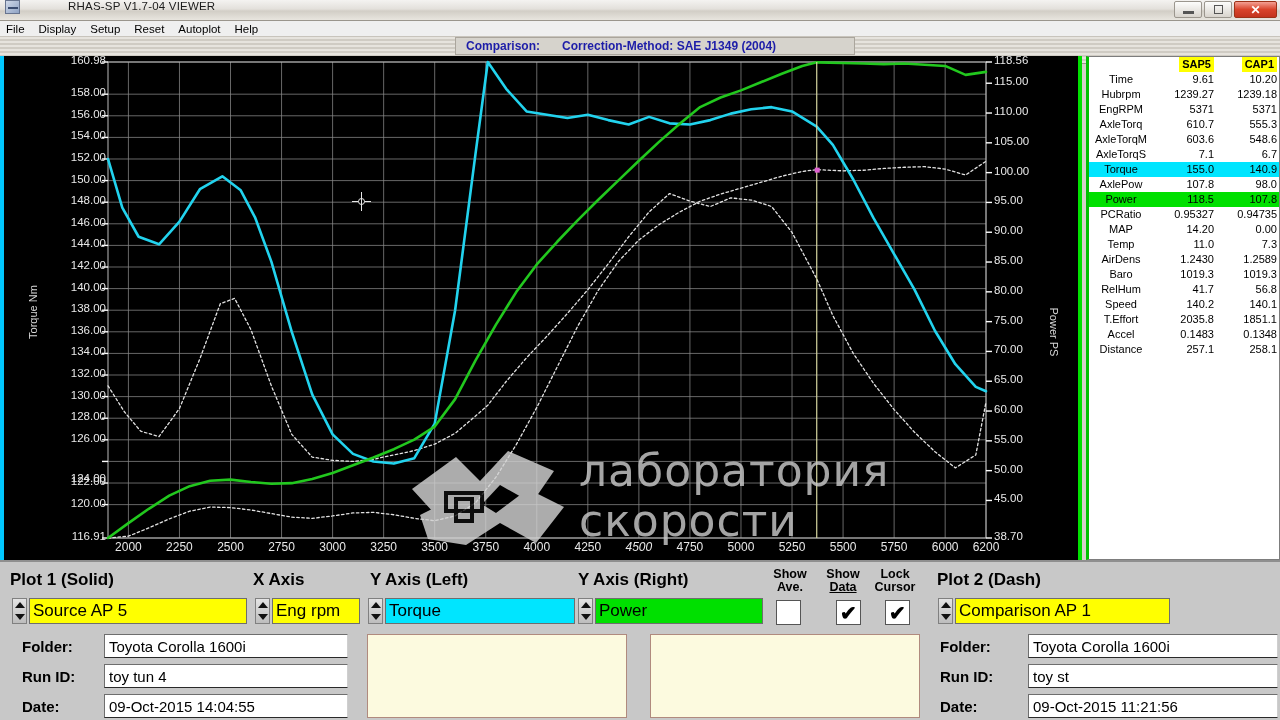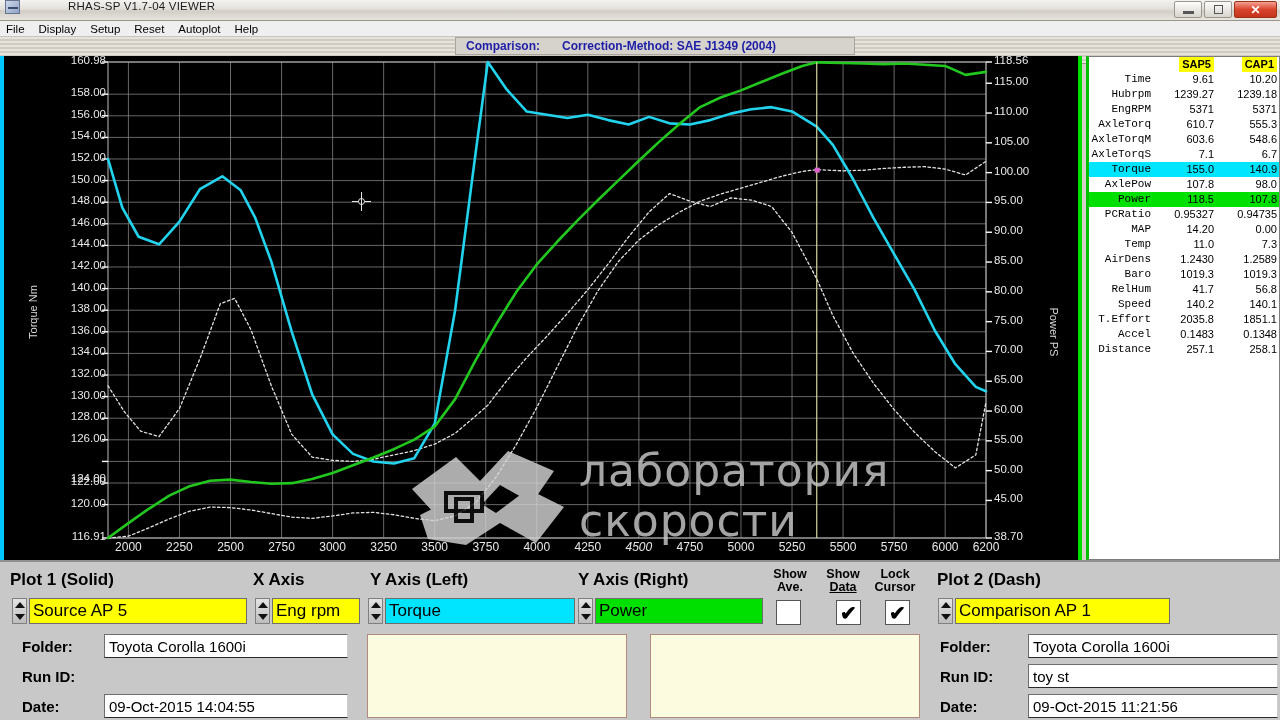--- a/index.html
+++ b/index.html
@@ -126,21 +126,21 @@
     border-left:3px solid #00c000;
     font-family:"Liberation Sans", sans-serif;
   }
   .dp-table{ width:100%; border-collapse:collapse; }
   .dp-table th, .dp-table td{
     font-size:11px; color:#000; padding:0 2px; height:15px; line-height:15px;
     font-weight:normal; white-space:nowrap; overflow:hidden;
   }
   .dp-head th{ text-align:right; font-weight:bold; }
   .dp-head .hcell{ background:#ffff00; display:inline-block; padding:0 3px; }
-  .dp-name{ text-align:right; width:64px;font-family:Liberation Mono, monospace; }
+  .dp-name{ text-align:center; width:64px; }
   .dp-v{ text-align:right; width:63px; }
   .hl-cyan{ background:#00e5ff; }
   .hl-green{ background:#00e000; }
   .dp-head th:first-child{ width:64px; }
 
   
   .bottom{
     position:absolute; left:0; top:560px; width:1280px; height:160px;
     background:#c8c8c8; border-top:2px solid #8f8f8f;
   }
@@ -558,20 +558,21 @@
 
     <div class="spinner" style="left:938px; top:36px;">
         <span class="up"></span>
         <span class="dn"></span>
       </div>
     <div class="combo yellow" style="left:955px; top:36px; width:215px;">Comparison AP 1</div>
 
     <div class="fld-label" style="left:22px; top:76px;">Folder:</div>
     <div class="txtfield" style="left:104px; top:72px; width:244px;">Toyota Corolla 1600i</div>
     <div class="fld-label" style="left:22px; top:106px;">Run ID:</div>
+    <div class="txtfield" style="left:104px; top:102px; width:244px;">toy tun 4</div>
     <div class="fld-label" style="left:22px; top:136px;">Date:</div>
     <div class="txtfield" style="left:104px; top:132px; width:244px;">09-Oct-2015  14:04:55</div>
 
     <div class="notebox" style="left:367px; top:72px; width:260px; height:84px;"></div>
     <div class="notebox" style="left:650px; top:72px; width:270px; height:84px;"></div>
 
     <div class="fld-label" style="left:940px; top:76px;">Folder:</div>
     <div class="txtfield" style="left:1028px; top:72px; width:250px;">Toyota Corolla 1600i</div>
     <div class="fld-label" style="left:940px; top:106px;">Run ID:</div>
     <div class="txtfield" style="left:1028px; top:102px; width:250px;">toy st</div>

